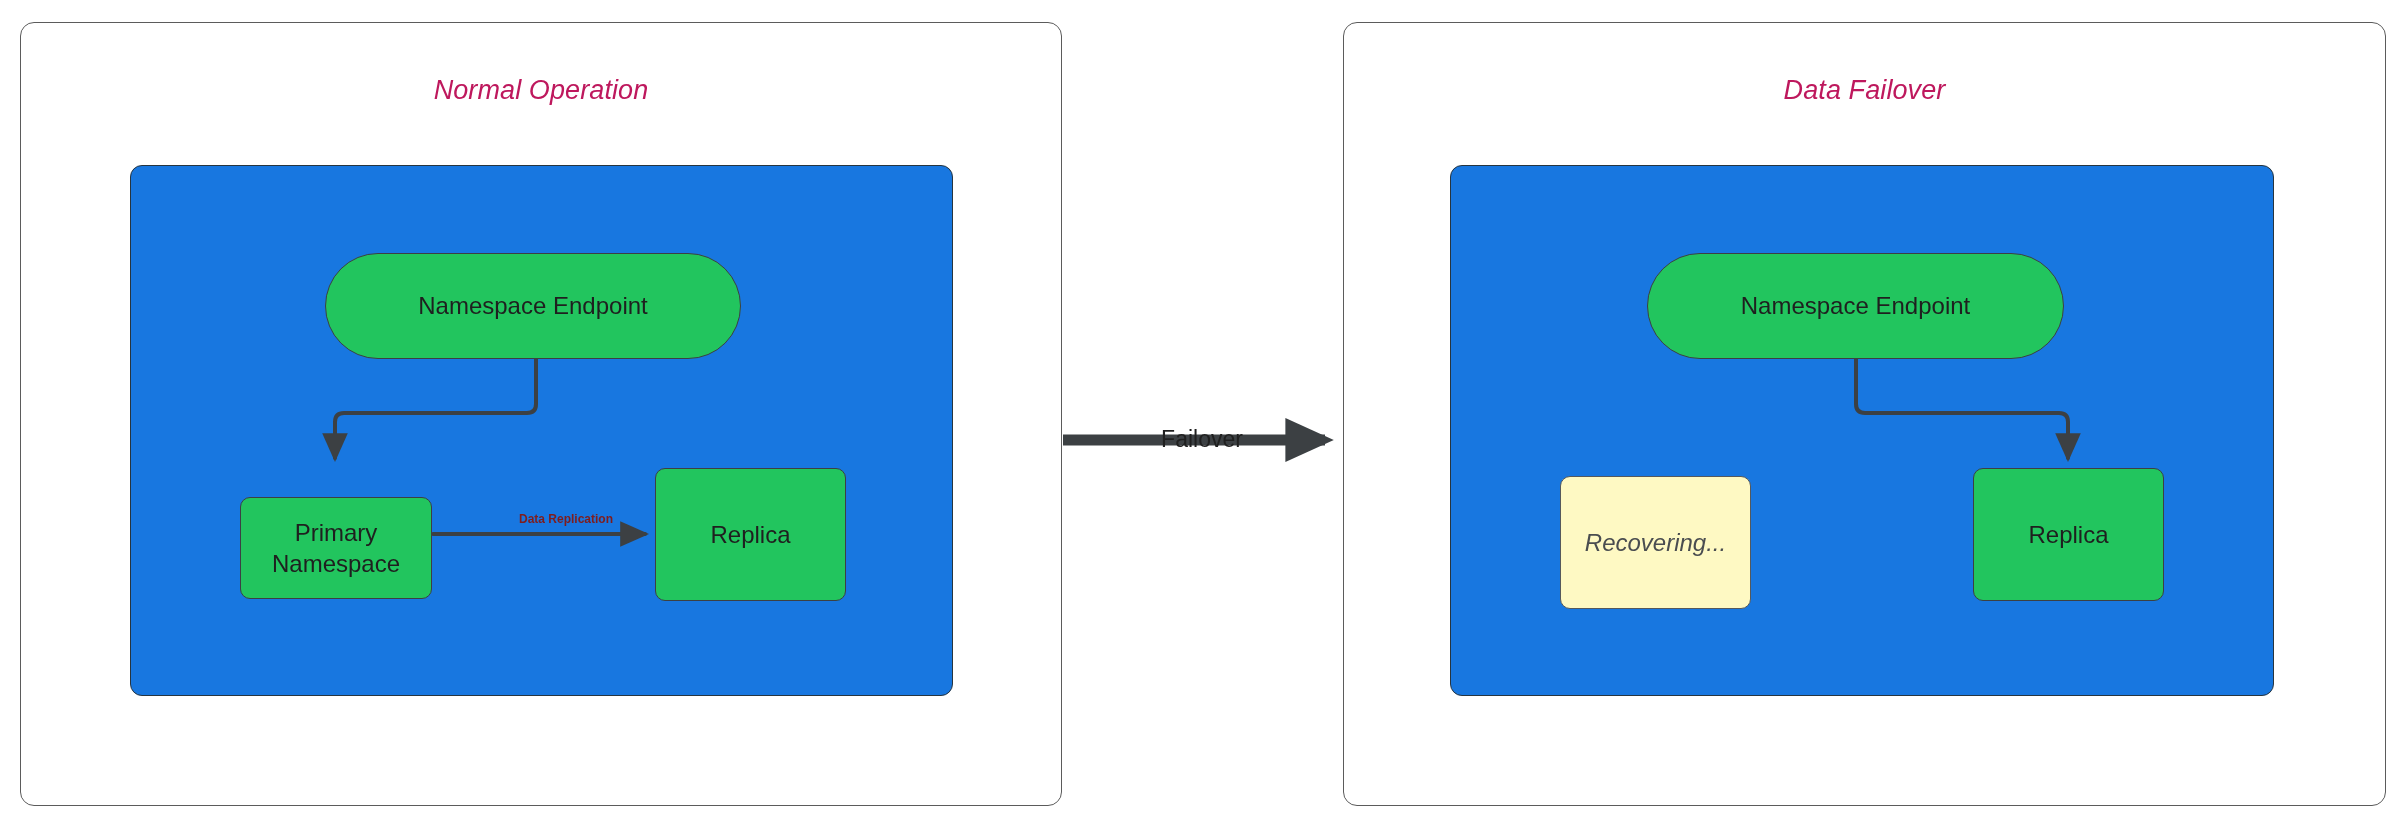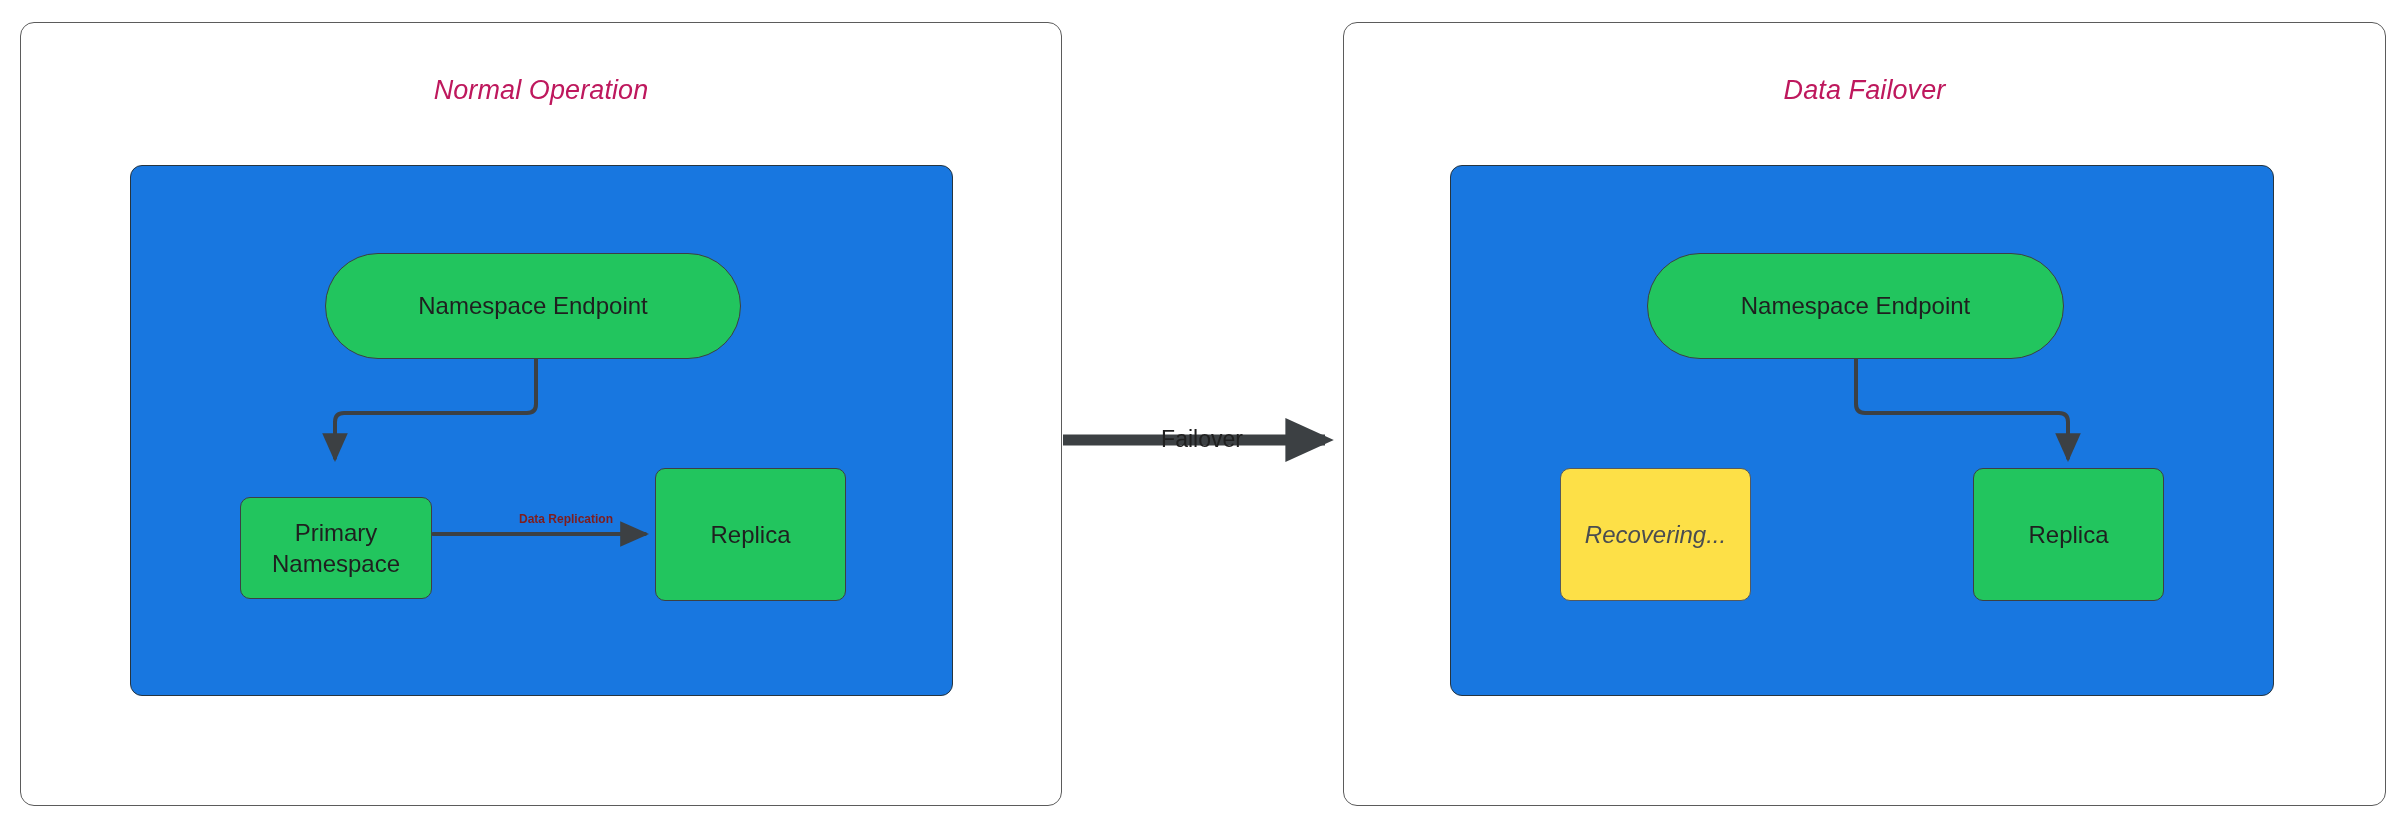--- a/index.html
+++ b/index.html
@@ -93,24 +93,25 @@
     background: #22c55e;
     z-index: 4;
   }
   .node.stadium {
     border-radius: 999px;
   }
   .node.rect {
     border-radius: 10px;
   }
   .node.muted {
-    background: #fde047;
+    background: #fef9c3;
     border-color: #55595c;
     color: #4a4d50;
     font-style: italic;
+    margin-top: 8px;
   }
 
   
   #node-endpoint-primary {
     left: 325px;
     top: 253px;
     width: 416px;
     height: 106px;
   }
   #node-primary-namespace {

